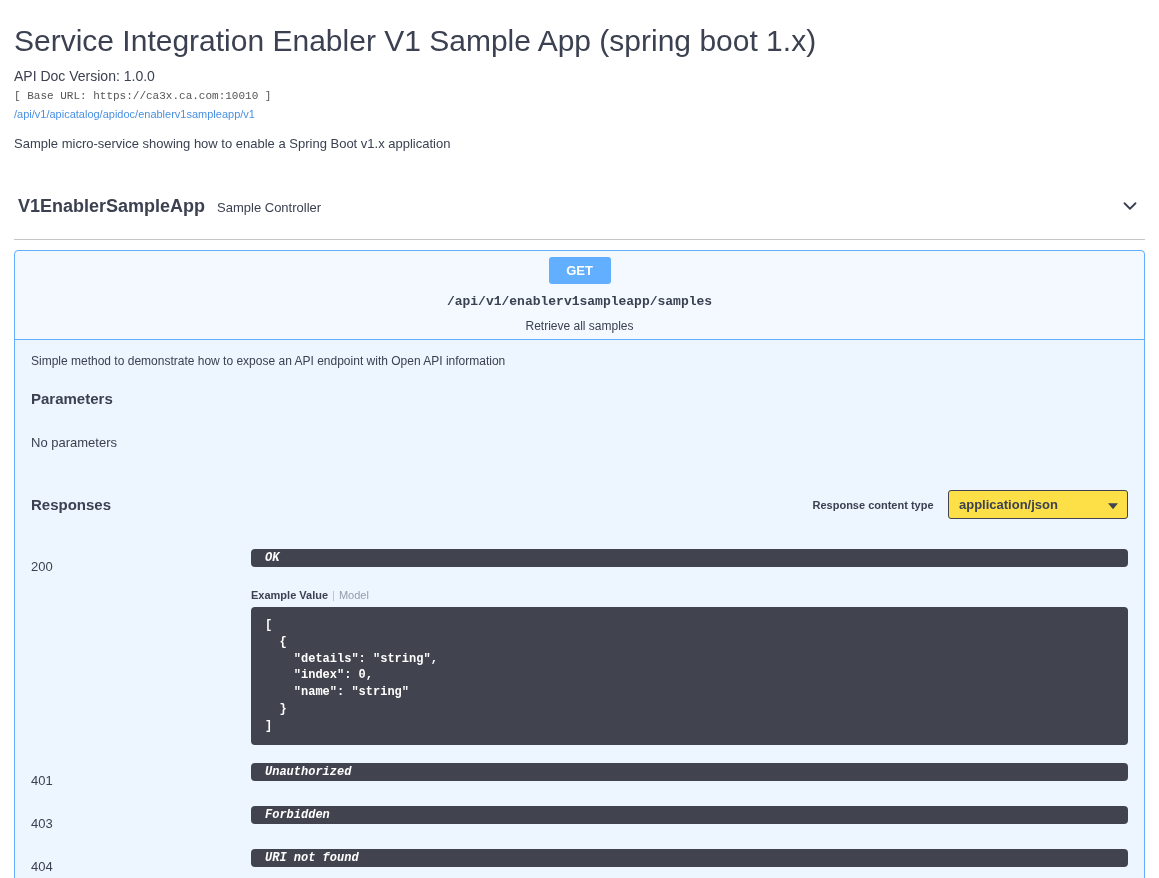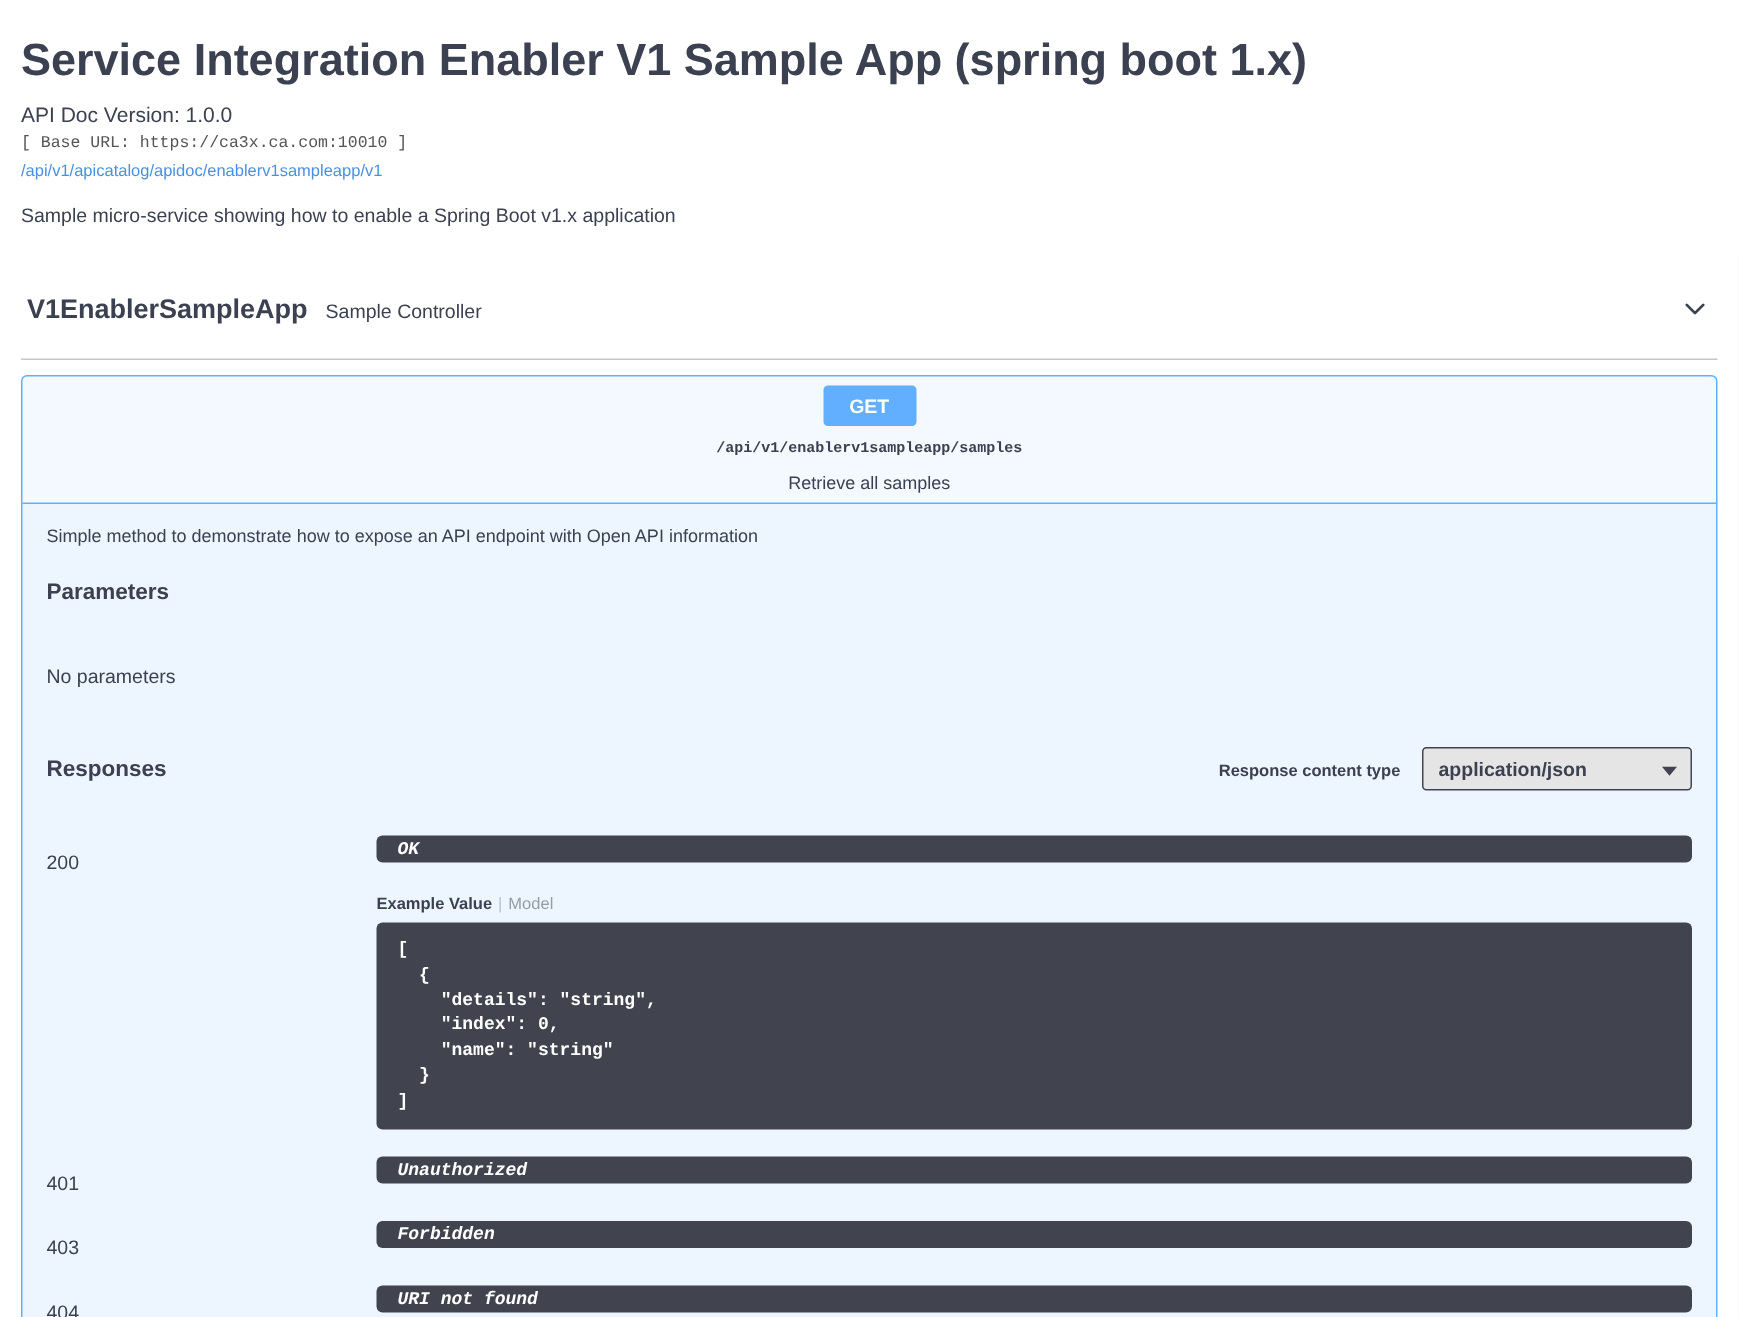--- a/index.html
+++ b/index.html
@@ -5,21 +5,21 @@
   * { box-sizing: border-box; margin: 0; padding: 0; }
   body {
     font-family: -apple-system, BlinkMacSystemFont, "Segoe UI", Helvetica, Arial, sans-serif;
     background: #fff;
     color: #3b4151;
     padding: 14px;
   }
   .header { padding: 10px 0 0 0; }
   .title {
     font-size: 30px;
-    font-weight: 700;
+    font-weight: 400;
     color: #3b4151;
     margin-bottom: 10px;
   }
   .version {
     font-size: 14px;
     font-weight: 400;
     color: #3b4151;
     margin-bottom: 6px;
   }
   .baseurl-block {
@@ -75,55 +75,55 @@
     color: #fff;
     font-weight: 700;
     font-size: 13px;
     padding: 6px 0;
     width: 62px;
     text-align: center;
     border-radius: 3px;
   }
   .path {
     font-family: "Courier New", Courier, monospace;
-    font-size: 10px;
+    font-size: 13px;
     font-weight: 700;
     color: #3b4151;
   }
   .summary-text {
     font-size: 12px;
     color: #3b4151;
   }
   .opblock-body {
     padding: 14px 16px 20px 16px;
     background: rgba(97,175,254,0.04);
   }
   .op-desc { font-size: 12px; color: #3b4151; margin-bottom: 22px; }
   .section-title {
     font-size: 15px;
     font-weight: 700;
     color: #3b4151;
-    margin-bottom: 40px;
+    margin-bottom: 28px;
   }
   .no-params { font-size: 13px; margin-bottom: 40px; }
   .responses-header {
     display: flex;
     justify-content: space-between;
     align-items: center;
     margin-bottom: 30px;
   }
   .content-type-label { font-size: 11px; font-weight: 700; }
   .content-type-select {
     border: 1.5px solid #41444e;
     border-radius: 3px;
     padding: 6px 36px 6px 10px;
     font-size: 13px;
     font-weight: 700;
     color: #3b4151;
-    background: #e5e5e5;
+    background: #fde047;
     appearance: none;
     position: relative;
     min-width: 180px;
   }
   .select-wrap { position: relative; display: inline-block; margin-left: 10px; }
   .select-wrap::after {
     content: "";
     position: absolute;
     right: 10px;
     top: 50%;

